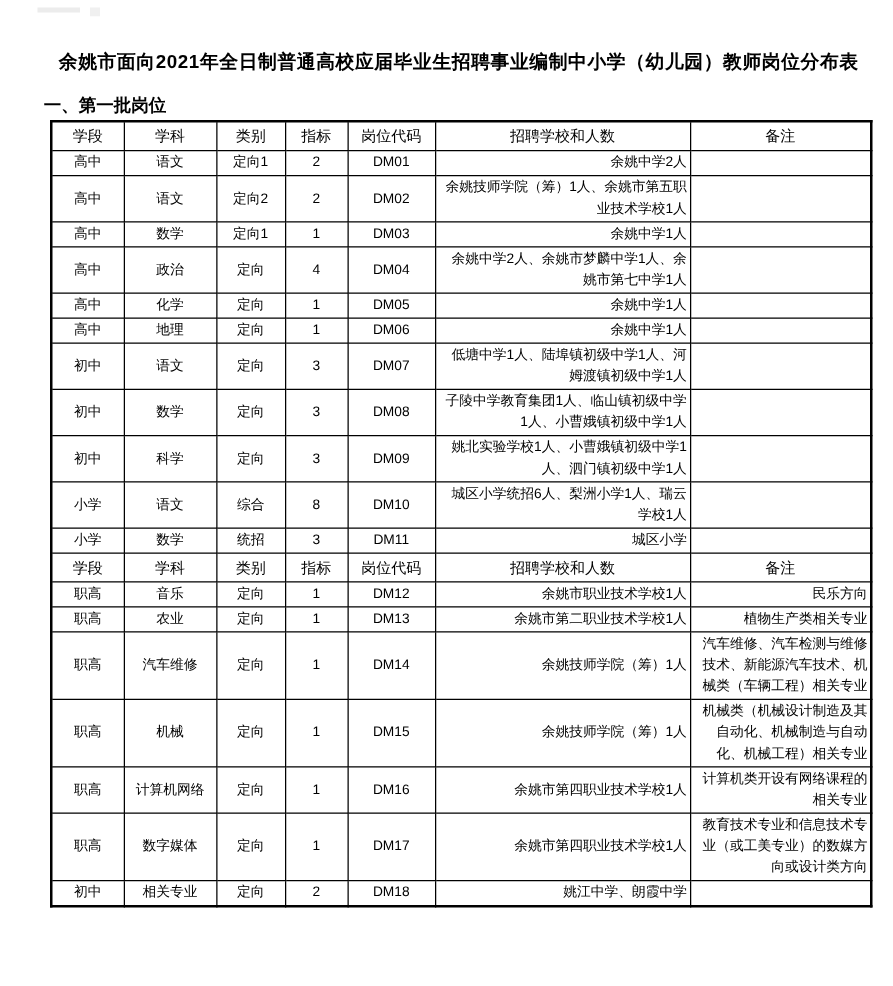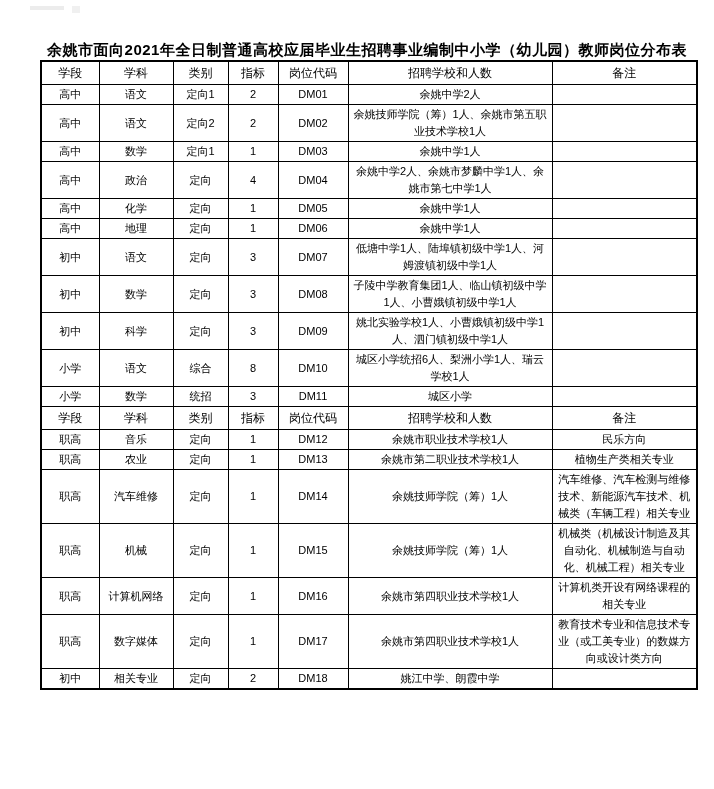--- a/index.html
+++ b/index.html
@@ -66,21 +66,21 @@
   }
   tr.header-row td {
     text-align: center;
     height: 20px;
     font-size: 12px;
   }
   tr.data-row { height: 19px; }
   td.c-stage, td.c-subject, td.c-category, td.c-quota, td.c-code {
     text-align: center;
   }
-  td.c-schools, td.c-remark { text-align: center; }
+  td.c-schools, td.c-remark { text-align: right; }
   tr.total-row td {
     font-weight: bold;
     font-style: italic;
     text-align: center;
     height: 22px;
     font-size: 12px;
   }
   tr.total-row td.c-stage { font-style: normal; }
   td.section-cell {
     font-weight: bold;
@@ -92,20 +92,21 @@
 </style>
 </head>
 <body>
 
 <div class="page">
   <div class="scan-artifact"></div>
   <div class="scan-artifact2"></div>
 
   <div class="doc-title">余姚市面向2021年全日制普通高校应届毕业生招聘事业编制中小学（幼儿园）教师岗位分布表</div>
 
+  <div class="section-heading">一、第一批岗位</div>
 
   <table class="grid">
     <colgroup>
       <col style="width:58px">
       <col style="width:74px">
       <col style="width:55px">
       <col style="width:50px">
       <col style="width:70px">
       <col style="width:204px">
       <col style="width:145px">

